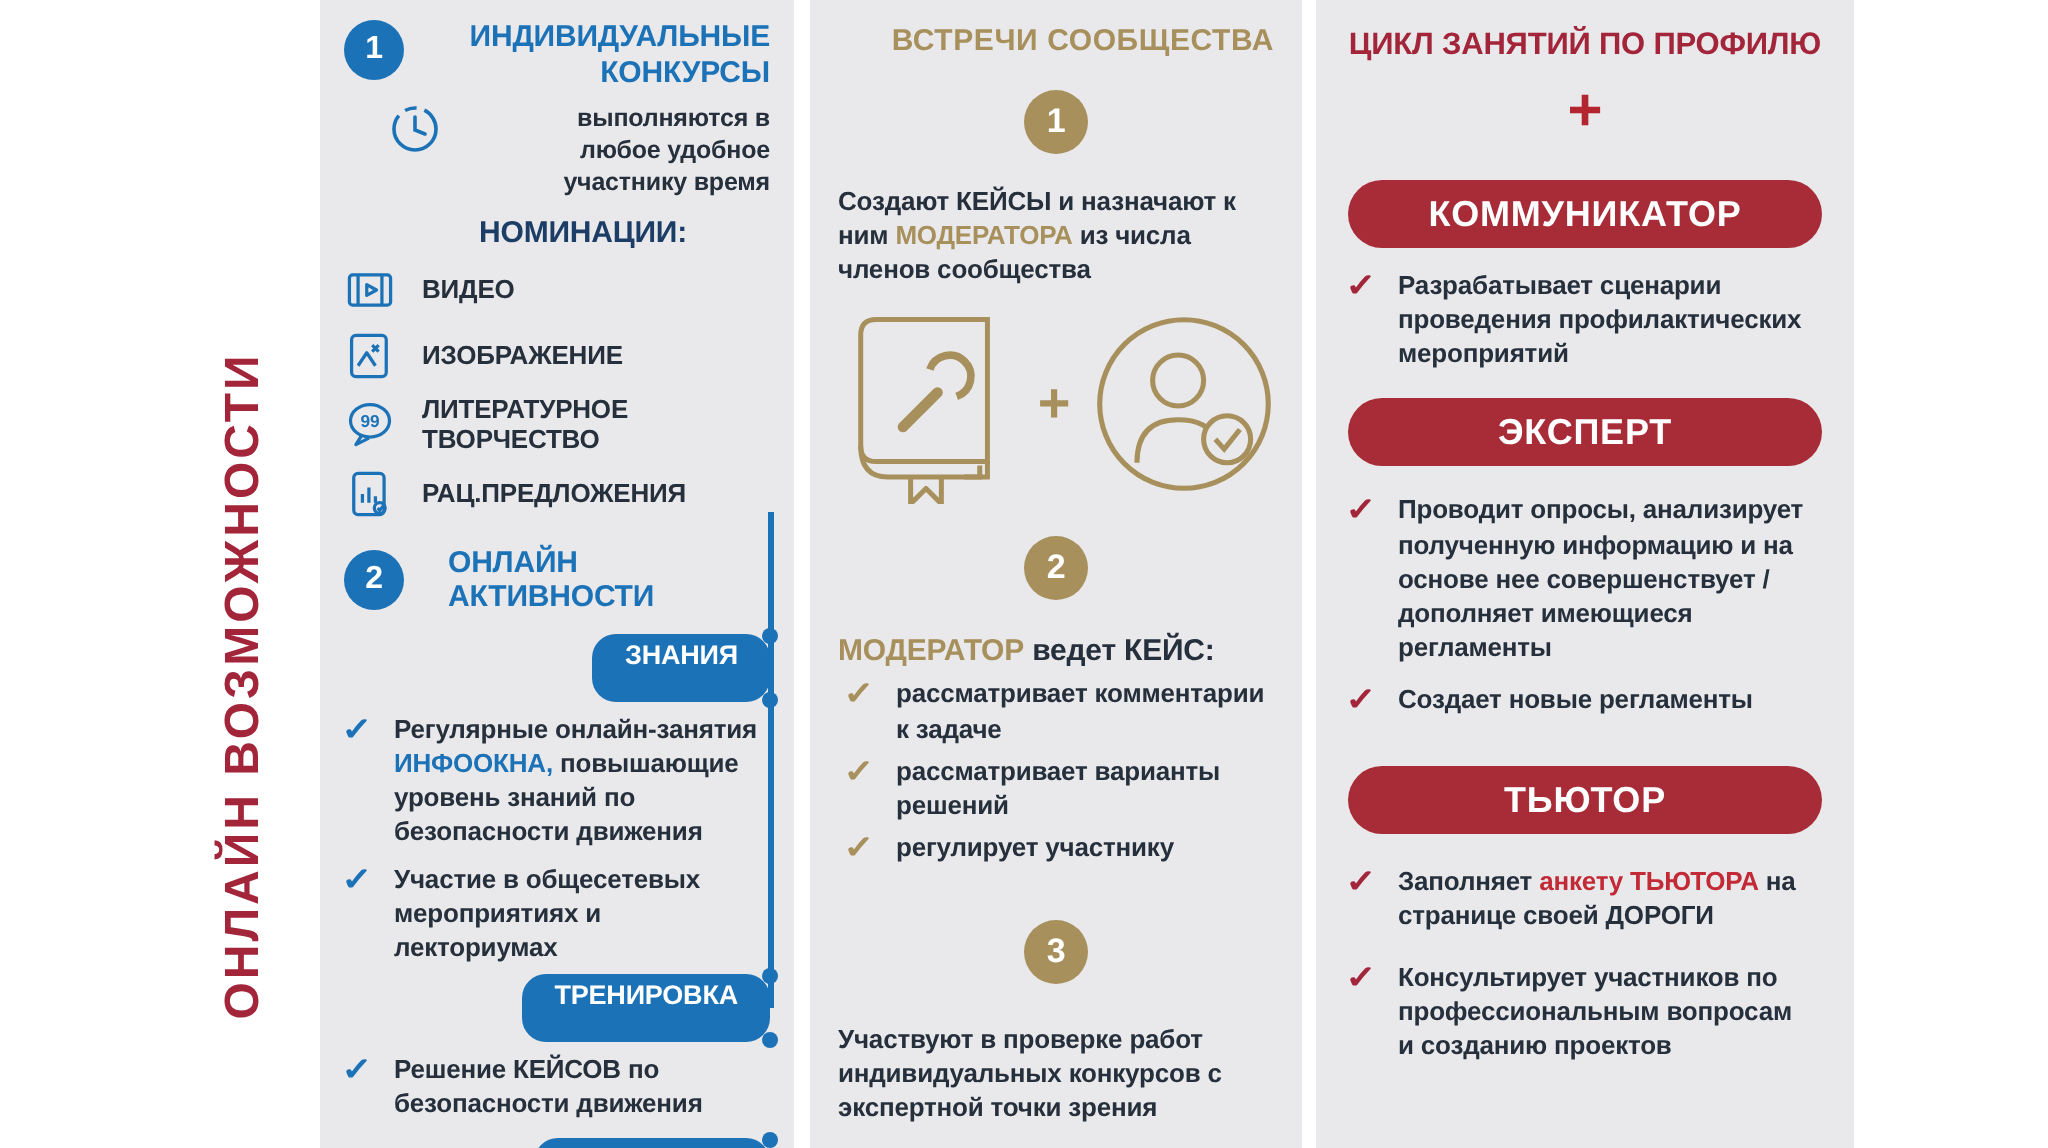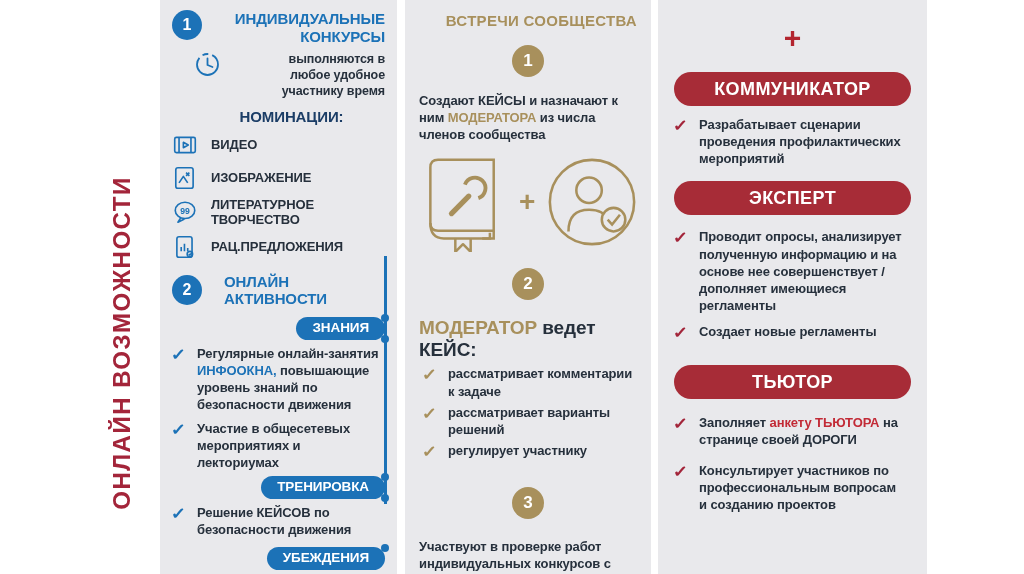--- a/index.html
+++ b/index.html
@@ -22,39 +22,39 @@
   .clock-row{display:flex;margin-top:5px;align-items:flex-start;gap:32px;}
   .clock-ic{margin-left:22px;flex:0 0 27px;}
   .clock-note{margin:0 0 0 auto;text-align:right;font-size:12.5px;line-height:1.28;color:#26303C;max-width:170px;}
   .nominations{margin:9px 0 0;text-align:center;color:#1B3D66;font-size:15px;padding-left:26px;}
   .nom-row{display:flex;align-items:center;gap:13px;margin-top:6px;min-height:27px;}
   .nom-ic{flex:0 0 26px;display:flex;}
   .nom-label{color:#26303C;font-size:13px;}
   .step2row{margin-top:13px;align-items:center;}
   .c1-title2{margin:0 0 0 12px;color:#1C72B7;font-size:15px;}
   .pill{position:relative;margin:10px 0 0 auto;width:max-content;background:#1C72B7;color:#fff;
-        border-radius:12px;padding:3px 16px 5px;font-size:13.5px;z-index:2;}
+        border-radius:12px;padding:3px 16px 16px;font-size:13.5px;z-index:2;}
   .dot{position:absolute;width:8px;height:8px;border-radius:50%;background:#1C72B7;right:-4px;}
   .dot.dt{top:-3px;}.dot.db{bottom:-3px;}
   .connector{position:absolute;right:10px;top:256px;width:3px;height:248px;background:#1C72B7;z-index:1;}
   .check{display:flex;gap:8px;margin-top:6px;align-items:flex-start;}
   .tick{font-size:16px;line-height:1;flex:0 0 17px;margin-top:2px;transform:scaleX(1.15);}
   .check p{margin:0;font-size:13px;line-height:1.32;color:#26303C;}
   .blue .tick{color:#1C72B7;}
   .gold .tick{color:#A8905C;}
   .red .tick{color:#A3253A;}
   .hl-blue{color:#1C72B7;}.hl-gold{color:#A8905C;}.hl-red{color:#C22A36;}
   
   .c2-title{margin:0;text-align:right;color:#A8905C;font-size:15px;letter-spacing:0.3px;}
   .gcircle{width:32px;height:32px;border-radius:50%;background:#A8905C;color:#fff;font-size:17px;
            display:flex;align-items:center;justify-content:center;margin:16px auto 0;}
   .c2-para{margin:15px 0 0;font-size:13px;line-height:1.32;color:#26303C;}
   .c2-icons{display:flex;align-items:center;justify-content:center;gap:8px;margin-top:9px;}
   .plus-gold{color:#A8905C;font-size:28px;line-height:1;}
-  .c2-lead{margin:17px 0 0;font-size:19px;color:#26303C;}
+  .c2-lead{margin:17px 0 0;font-size:15px;color:#26303C;}
   .c2 .check{margin-left:4px;}
   .mt4{margin-top:4px;}
   
   .c3-title{margin:0;text-align:center;color:#A3253A;font-size:15.5px;}
   .plus-red{text-align:center;color:#B3252F;font-size:30px;line-height:1;margin-top:9px;}
   .rbtn{background:#A72C37;color:#fff;border-radius:17px;height:34px;display:flex;align-items:center;
         justify-content:center;font-size:18px;letter-spacing:0.4px;}
   .col3 .check p{max-width:205px;}
   .mtb1{margin-top:19px;}.mtc1{margin-top:10px;}.mtb2{margin-top:14px;}.mtc2{margin-top:13px;}
   .mtc3{margin-top:9px;}.mtb3{margin-top:24px;}.mtc4{margin-top:15px;}.mtc5{margin-top:13px;}
@@ -205,20 +205,21 @@
     </div>
     <div class="check gold mt4">
       <span class="tick">✓</span>
       <p>регулирует участнику</p>
     </div>
     <div class="gcircle" style="margin-top:27px;">3</div>
     <p class="c2-para" style="margin-top:19px;">Участвуют в проверке работ индивидуальных конкурсов с экспертной точки зрения</p>
   </section>
 
   <section class="panel col3">
+    <h2 class="c3-title">ЦИКЛ ЗАНЯТИЙ ПО ПРОФИЛЮ</h2>
     <div class="plus-red">+</div>
 
     <div class="rbtn mtb1">КОММУНИКАТОР</div>
     <div class="check red mtc1">
       <span class="tick">✓</span>
       <p>Разрабатывает сценарии проведения профилактических мероприятий</p>
     </div>
 
     <div class="rbtn mtb2">ЭКСПЕРТ</div>
     <div class="check red mtc2">

